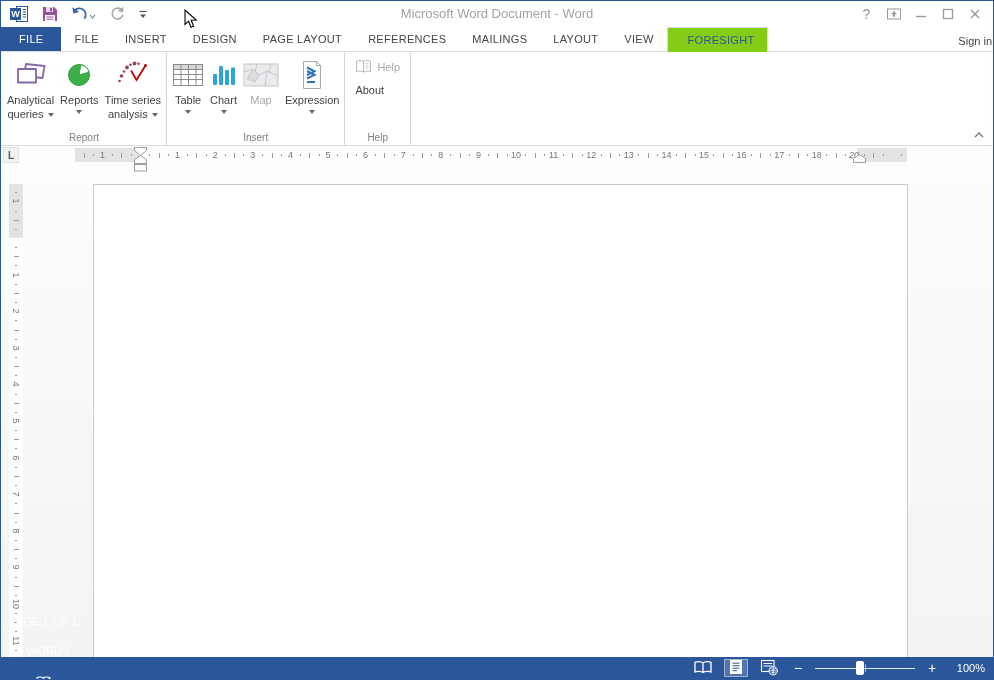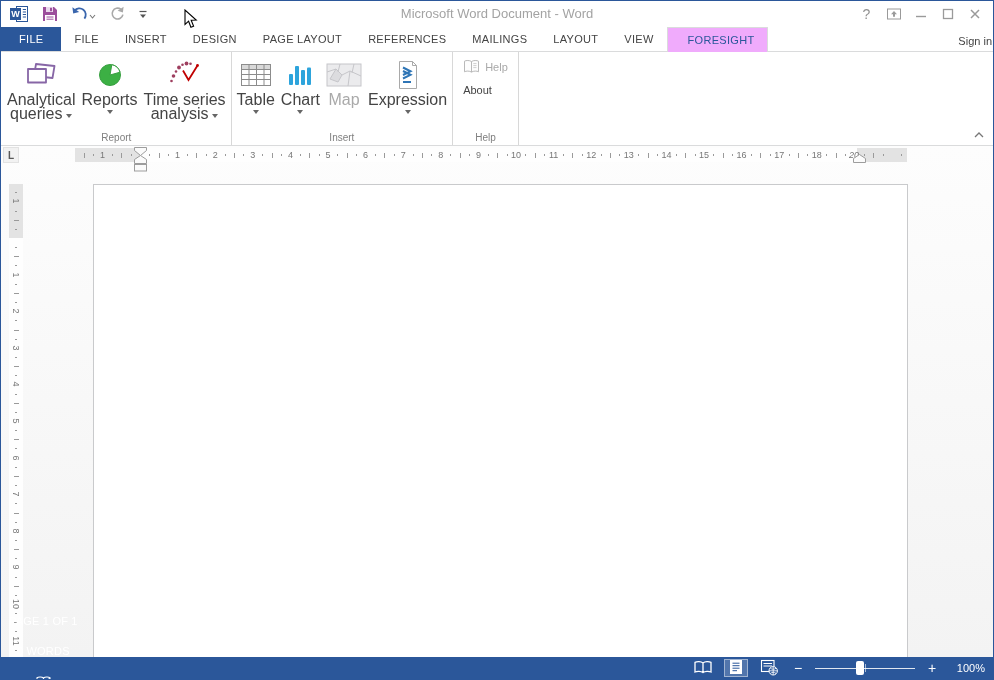--- a/index.html
+++ b/index.html
@@ -11,29 +11,29 @@
   .qbtn{display:flex;align-items:center;gap:2px;height:20px;padding:0 2px;}
   .qicon{display:flex;align-items:center;}
   .title{position:absolute;left:0;right:0;top:0;height:26px;line-height:26px;text-align:center;color:#a3a3a3;font-size:13px;}
   .controls{margin-left:auto;display:flex;align-items:center;padding-right:5px;z-index:2;}
   .ctl{width:27px;height:20px;display:flex;align-items:center;justify-content:center;}
   .qmark{color:#929292;font-size:14px;}
   
   .tabrow{position:relative;height:24px;display:flex;align-items:stretch;border-bottom:1px solid #dadbdc;background:#fff;}
   .tab{display:flex;align-items:center;padding:0 13px;font-size:11px;color:#444;letter-spacing:.3px;cursor:default;}
   .tab.file{background:#2b579a;color:#fff;padding:0 18px;}
-  .tab.active{background:#f0abfc;border:1px solid #dadbdc;border-bottom:none;color:#2b579a;margin-bottom:-1px;z-index:1;padding-left:20px;}
+  .tab.active{background:#84cc16;border:1px solid #dadbdc;border-bottom:none;color:#2b579a;margin-bottom:-1px;z-index:1;padding-left:20px;}
   .signin{position:absolute;right:1px;bottom:4px;font-size:11px;color:#444;white-space:nowrap;}
   
   .ribbon{position:relative;height:93px;border-bottom:1px solid #dadbdc;background:#fff;}
   .rgroups{display:flex;height:100%;padding-left:1px;}
   .rgroup{position:relative;border-right:1px solid #d8d8d8;padding:2px 2px 15px 2px;}
   .rrow{display:flex;align-items:flex-start;height:100%;}
   .rgroup-label{position:absolute;bottom:2px;left:0;right:0;text-align:center;font-size:10px;color:#7f7f7f;}
-  .rbtn{display:flex;flex-direction:column;align-items:center;padding:1px 3px;font-size:16px;color:#444;}
+  .rbtn{display:flex;flex-direction:column;align-items:center;padding:1px 3px;font-size:11px;color:#444;}
   .rbtn .ibox{height:36px;display:flex;align-items:center;justify-content:center;margin-top:2px;}
   .rbtn .lbl{text-align:center;}
   .lline{line-height:14px;white-space:nowrap;text-align:center;}
   .caret{display:inline-block;width:0;height:0;border-left:3.5px solid transparent;border-right:3.5px solid transparent;border-top:4px solid #666;margin-left:4px;vertical-align:1px;}
   .caret-below{display:block;margin:3px auto 0 auto;}
   .rbtn.dis,.sbtn.dis{color:#a9a9a9;}
   .help-col{display:flex;flex-direction:column;gap:3px;padding:3px 6px 0 6px;}
   .sbtn{display:flex;align-items:center;gap:5px;font-size:11px;color:#444;height:20px;padding:0 2px;}
   .collapse{position:absolute;right:7px;bottom:5px;width:14px;height:10px;display:flex;align-items:center;justify-content:center;}
   

